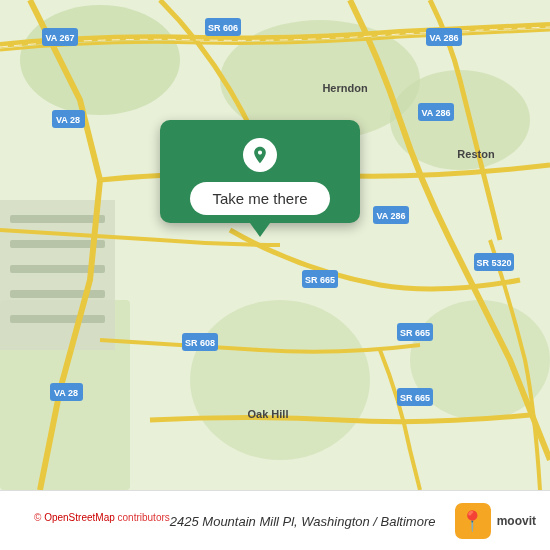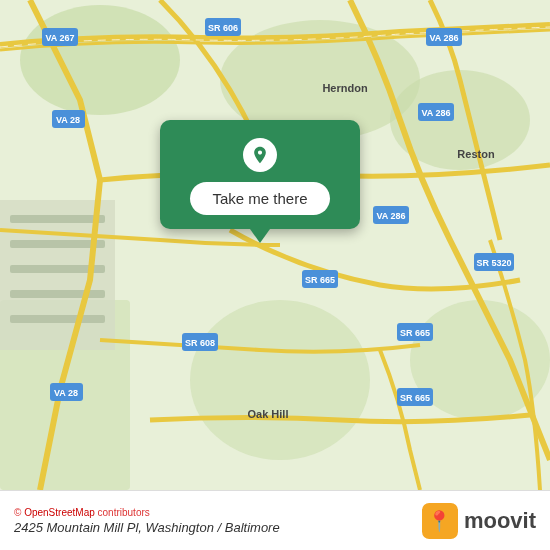--- a/index.html
+++ b/index.html
@@ -28,21 +28,21 @@
     }
 
     
     .popup-card {
       position: absolute;
       top: 120px;
       left: 160px;
       width: 200px;
       background: #2e8b57;
       border-radius: 10px;
-      padding: 18px 16px 14px 16px;
+      padding: 18px 16px 8px 16px;
       display: flex;
       flex-direction: column;
       align-items: center;
       box-shadow: 0 4px 12px rgba(0,0,0,0.3);
     }
 
     .popup-card::after {
       content: '';
       position: absolute;
       bottom: -14px;
@@ -89,21 +89,22 @@
       background: white;
       display: flex;
       align-items: center;
       justify-content: space-between;
       padding: 0 14px;
       border-top: 1px solid #ddd;
     }
 
     .info-left {
       display: flex;
-      flex-direction: column;
+      flex-direction: row;
+      margin-left: 20px;
     }
 
     .osm-credit {
       font-size: 10px;
       color: #666;
     }
 
     .osm-credit span {
       color: #d33;
     }
@@ -121,21 +122,21 @@
       align-items: center;
       gap: 6px;
     }
 
     .moovit-icon {
       width: 36px;
       height: 36px;
     }
 
     .moovit-text {
-      font-size: 22px;
+      font-size: 12px;
       font-weight: bold;
       color: #444;
     }
   </style>
 </head>
 <body>
 
 <div id="map-container">
   <svg class="map-svg" viewBox="0 0 550 490" xmlns="http://www.w3.org/2000/svg">
 

